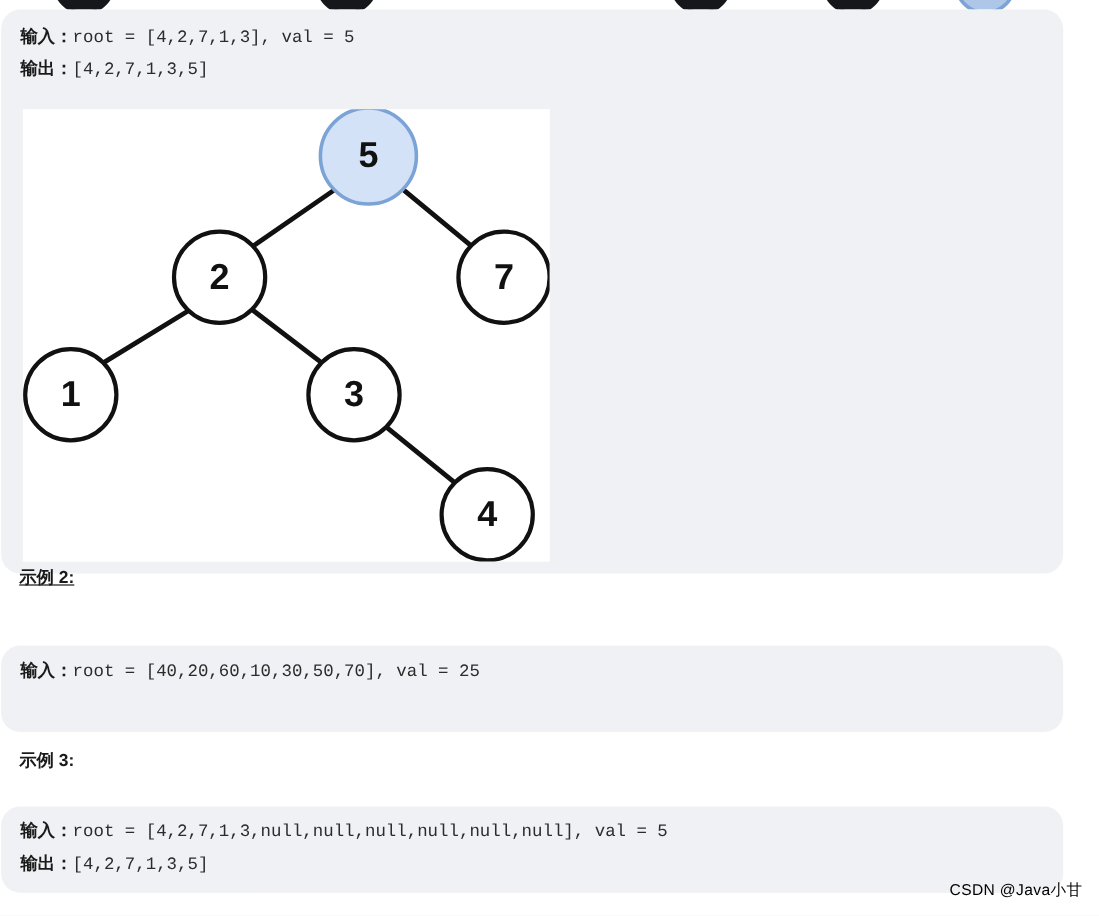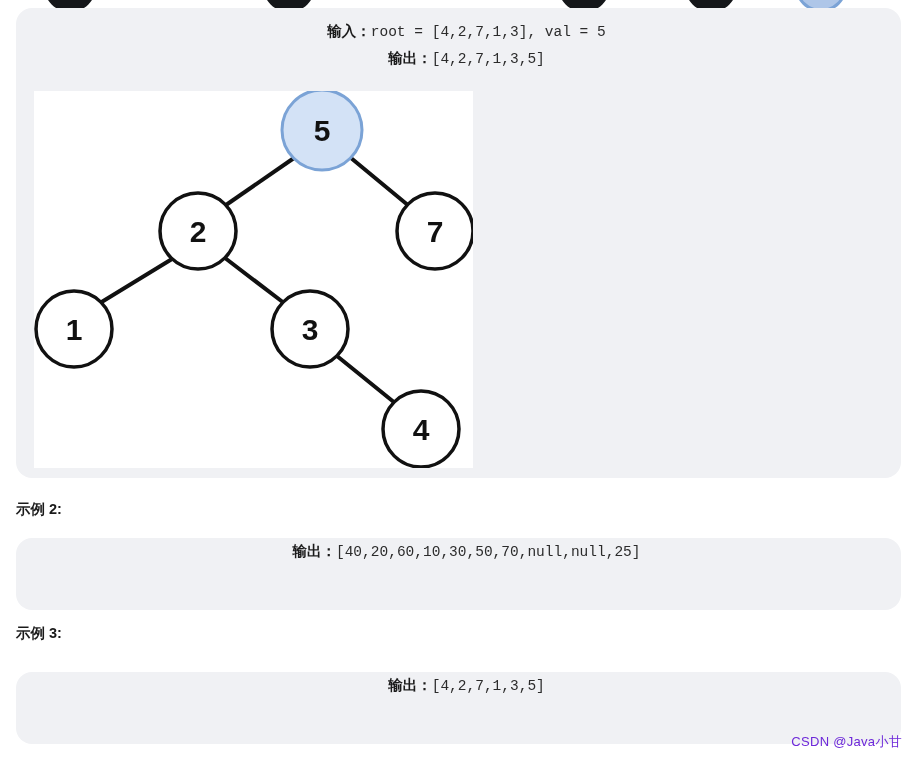--- a/index.html
+++ b/index.html
@@ -33,26 +33,25 @@
     top: -40px;
   }
   .clip-node.blue {
     background: #aec6e8;
     border-color: #7ba3d6;
   }
 
   
   .code-block {
     position: absolute;
-    left: 16px;
+    left: 1px;
     width: 885px;
     background: #f0f1f4;
     border-radius: 16px;
     box-sizing: border-box;
-    text-align: center;
   }
   .code-line {
     font-family: "Liberation Mono", "DejaVu Sans Mono", monospace;
     font-size: 14.5px;
     line-height: 26px;
     color: #2b2b2b;
     white-space: pre;
     padding-left: 16px;
   }
   .code-line .lbl {
@@ -88,21 +87,21 @@
   .tree-figure svg {
     display: block;
   }
 
   
   .watermark {
     position: absolute;
     right: 14px;
     bottom: 12px;
     font-size: 13px;
-    color: #6d28d9;
+    color: #000000;
     font-family: "Liberation Sans", "DejaVu Sans", sans-serif;
     letter-spacing: 0.3px;
     white-space: nowrap;
   }
 </style>
 </head>
 <body>
 
 <div class="clipped-nodes">
   <div class="clip-node" style="left:44px"></div>
@@ -157,25 +156,26 @@
       </g>
 
       <g>
         <circle cx="387" cy="338" r="38" fill="#ffffff" stroke="#111111" stroke-width="3.5"></circle>
         <text x="387" y="338" text-anchor="middle" dominant-baseline="central" font-family="Liberation Sans, sans-serif" font-size="30" font-weight="bold" fill="#111111">4</text>
       </g>
     </svg>
   </div>
 </div>
 
-<div class="example-heading" style="top:500px;">示例 2:</div>
+<div class="example-heading" style="top:472px;text-decoration:underline;">示例 2:</div>
 
 <div class="code-block" style="top:538px; height:72px;">
-  <div class="code-line"><span class="lbl">输出：</span><span>[40,20,60,10,30,50,70,null,null,25]</span></div>
+  <div class="code-line" style="padding-top:8px;"><span class="lbl">输入：</span><span>root = [40,20,60,10,30,50,70], val = 25</span></div>
 </div>
 
 <div class="example-heading" style="top:624px;">示例 3:</div>
 
 <div class="code-block" style="top:672px; height:72px;">
+  <div class="code-line" style="padding-top:8px;"><span class="lbl">输入：</span><span>root = [4,2,7,1,3,null,null,null,null,null,null], val = 5</span></div>
   <div class="code-line"><span class="lbl">输出：</span><span>[4,2,7,1,3,5]</span></div>
 </div>
 
 <div class="watermark">CSDN @Java小甘</div>
 
 </body></html>

